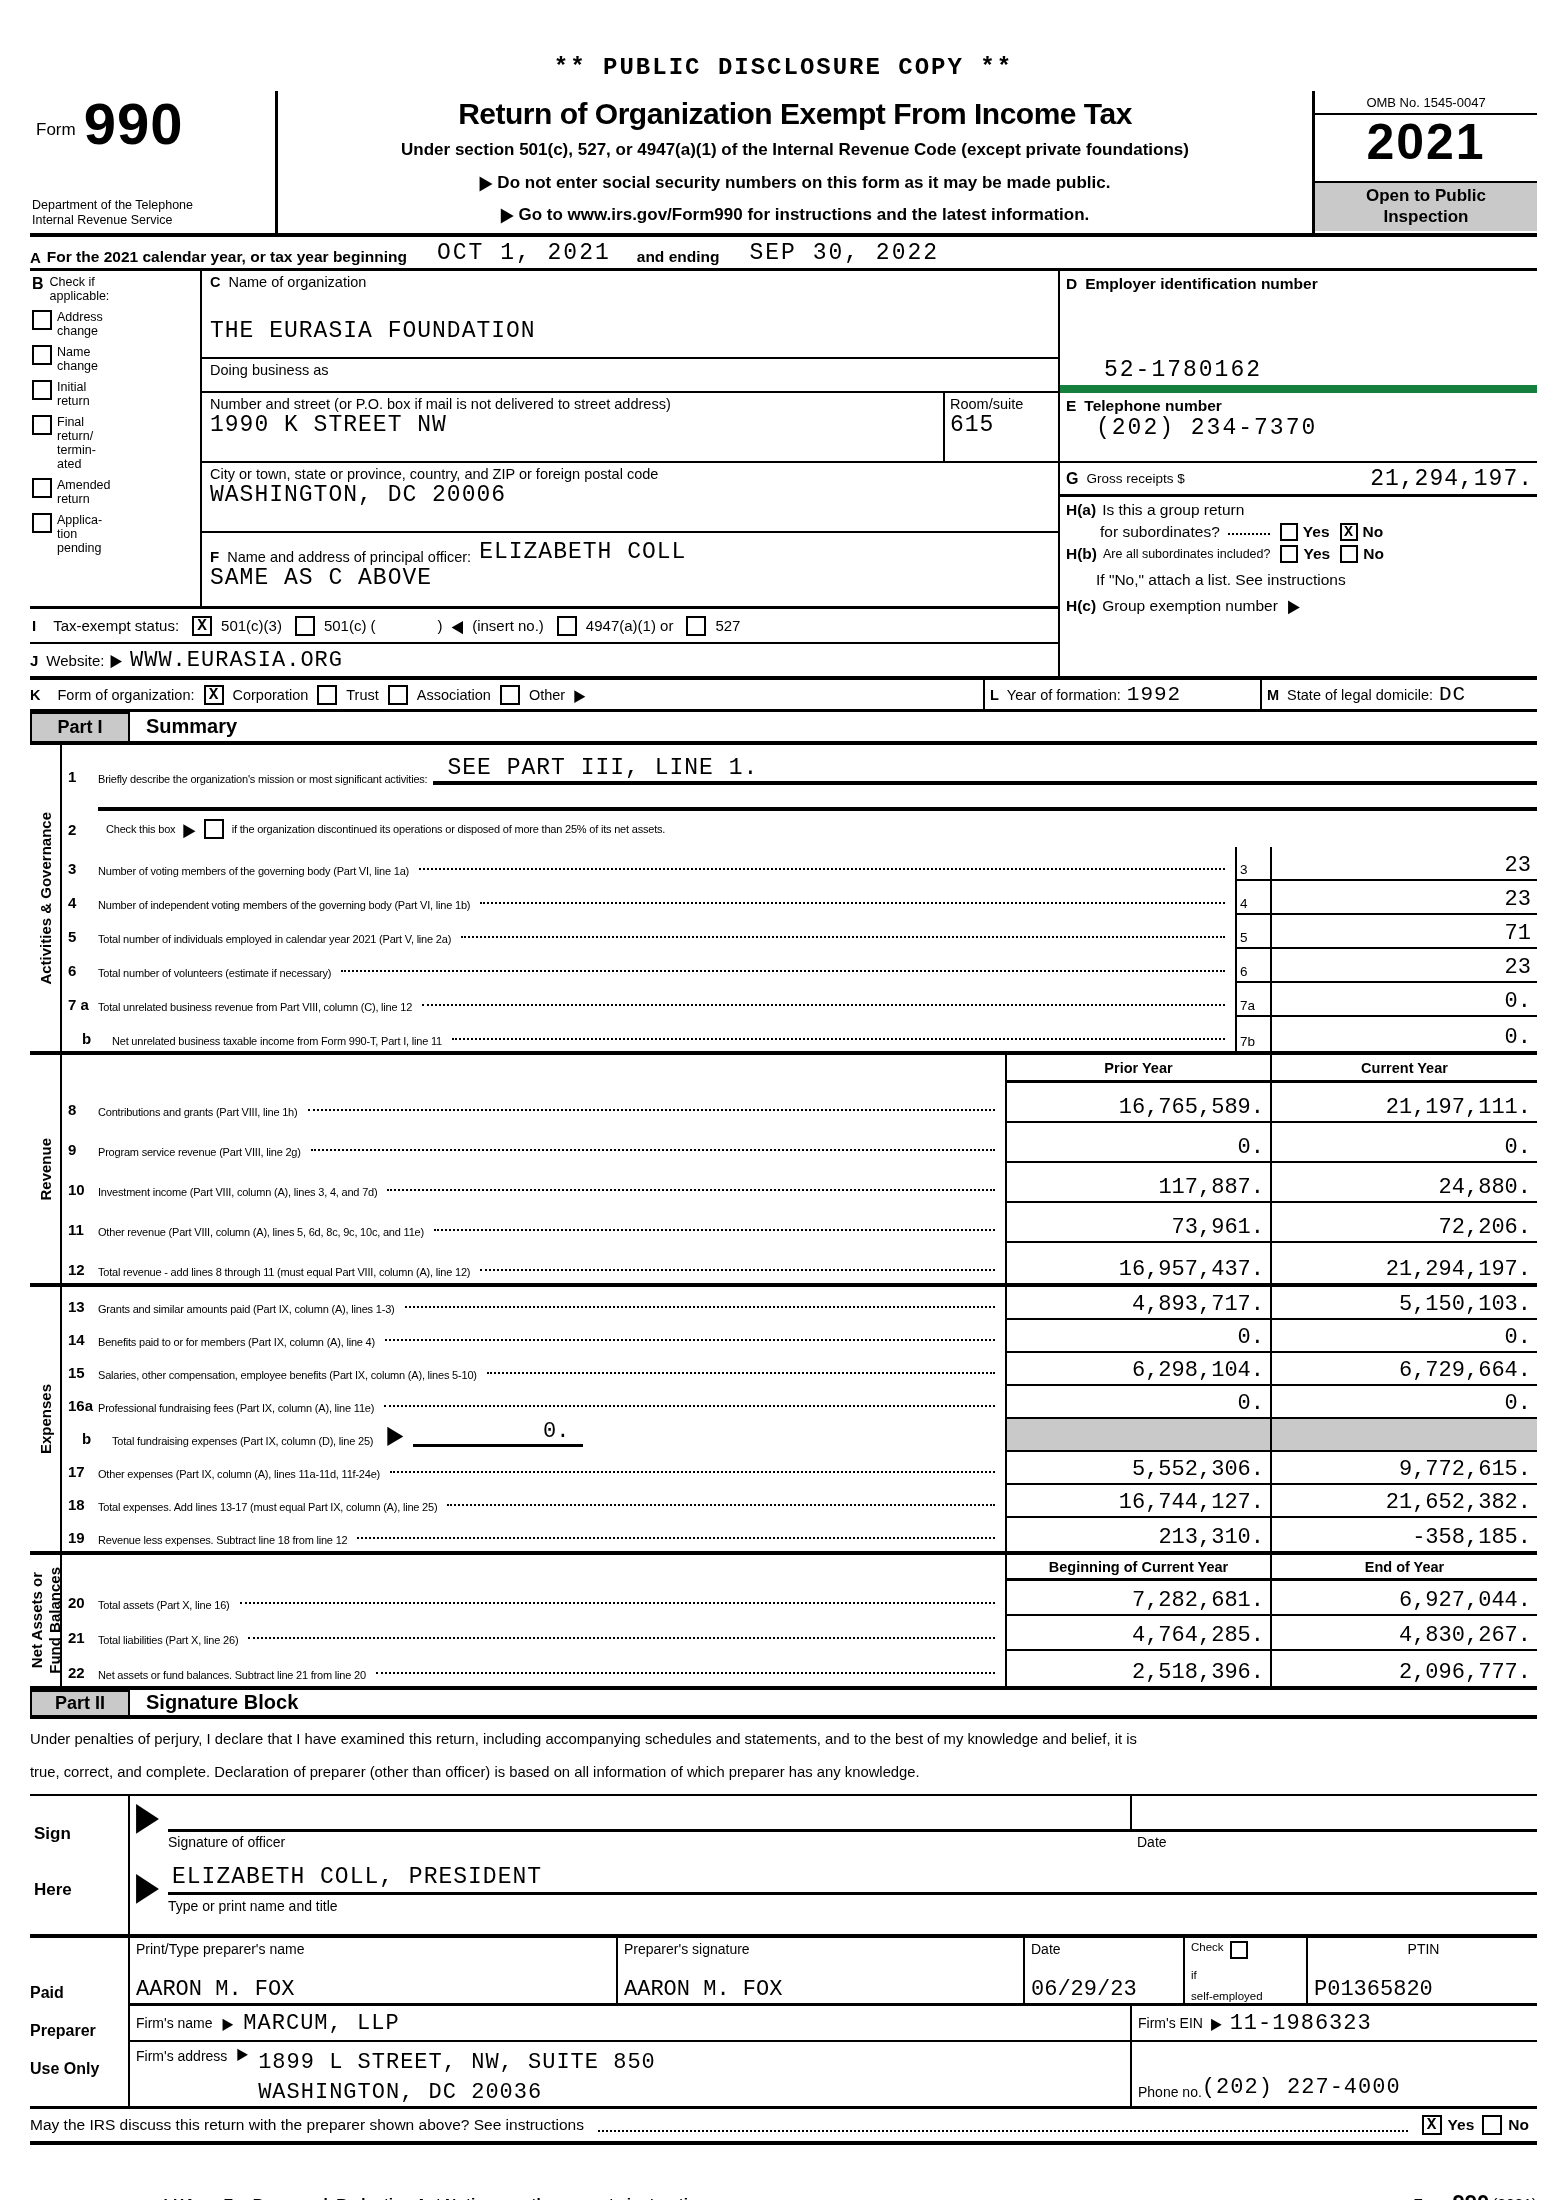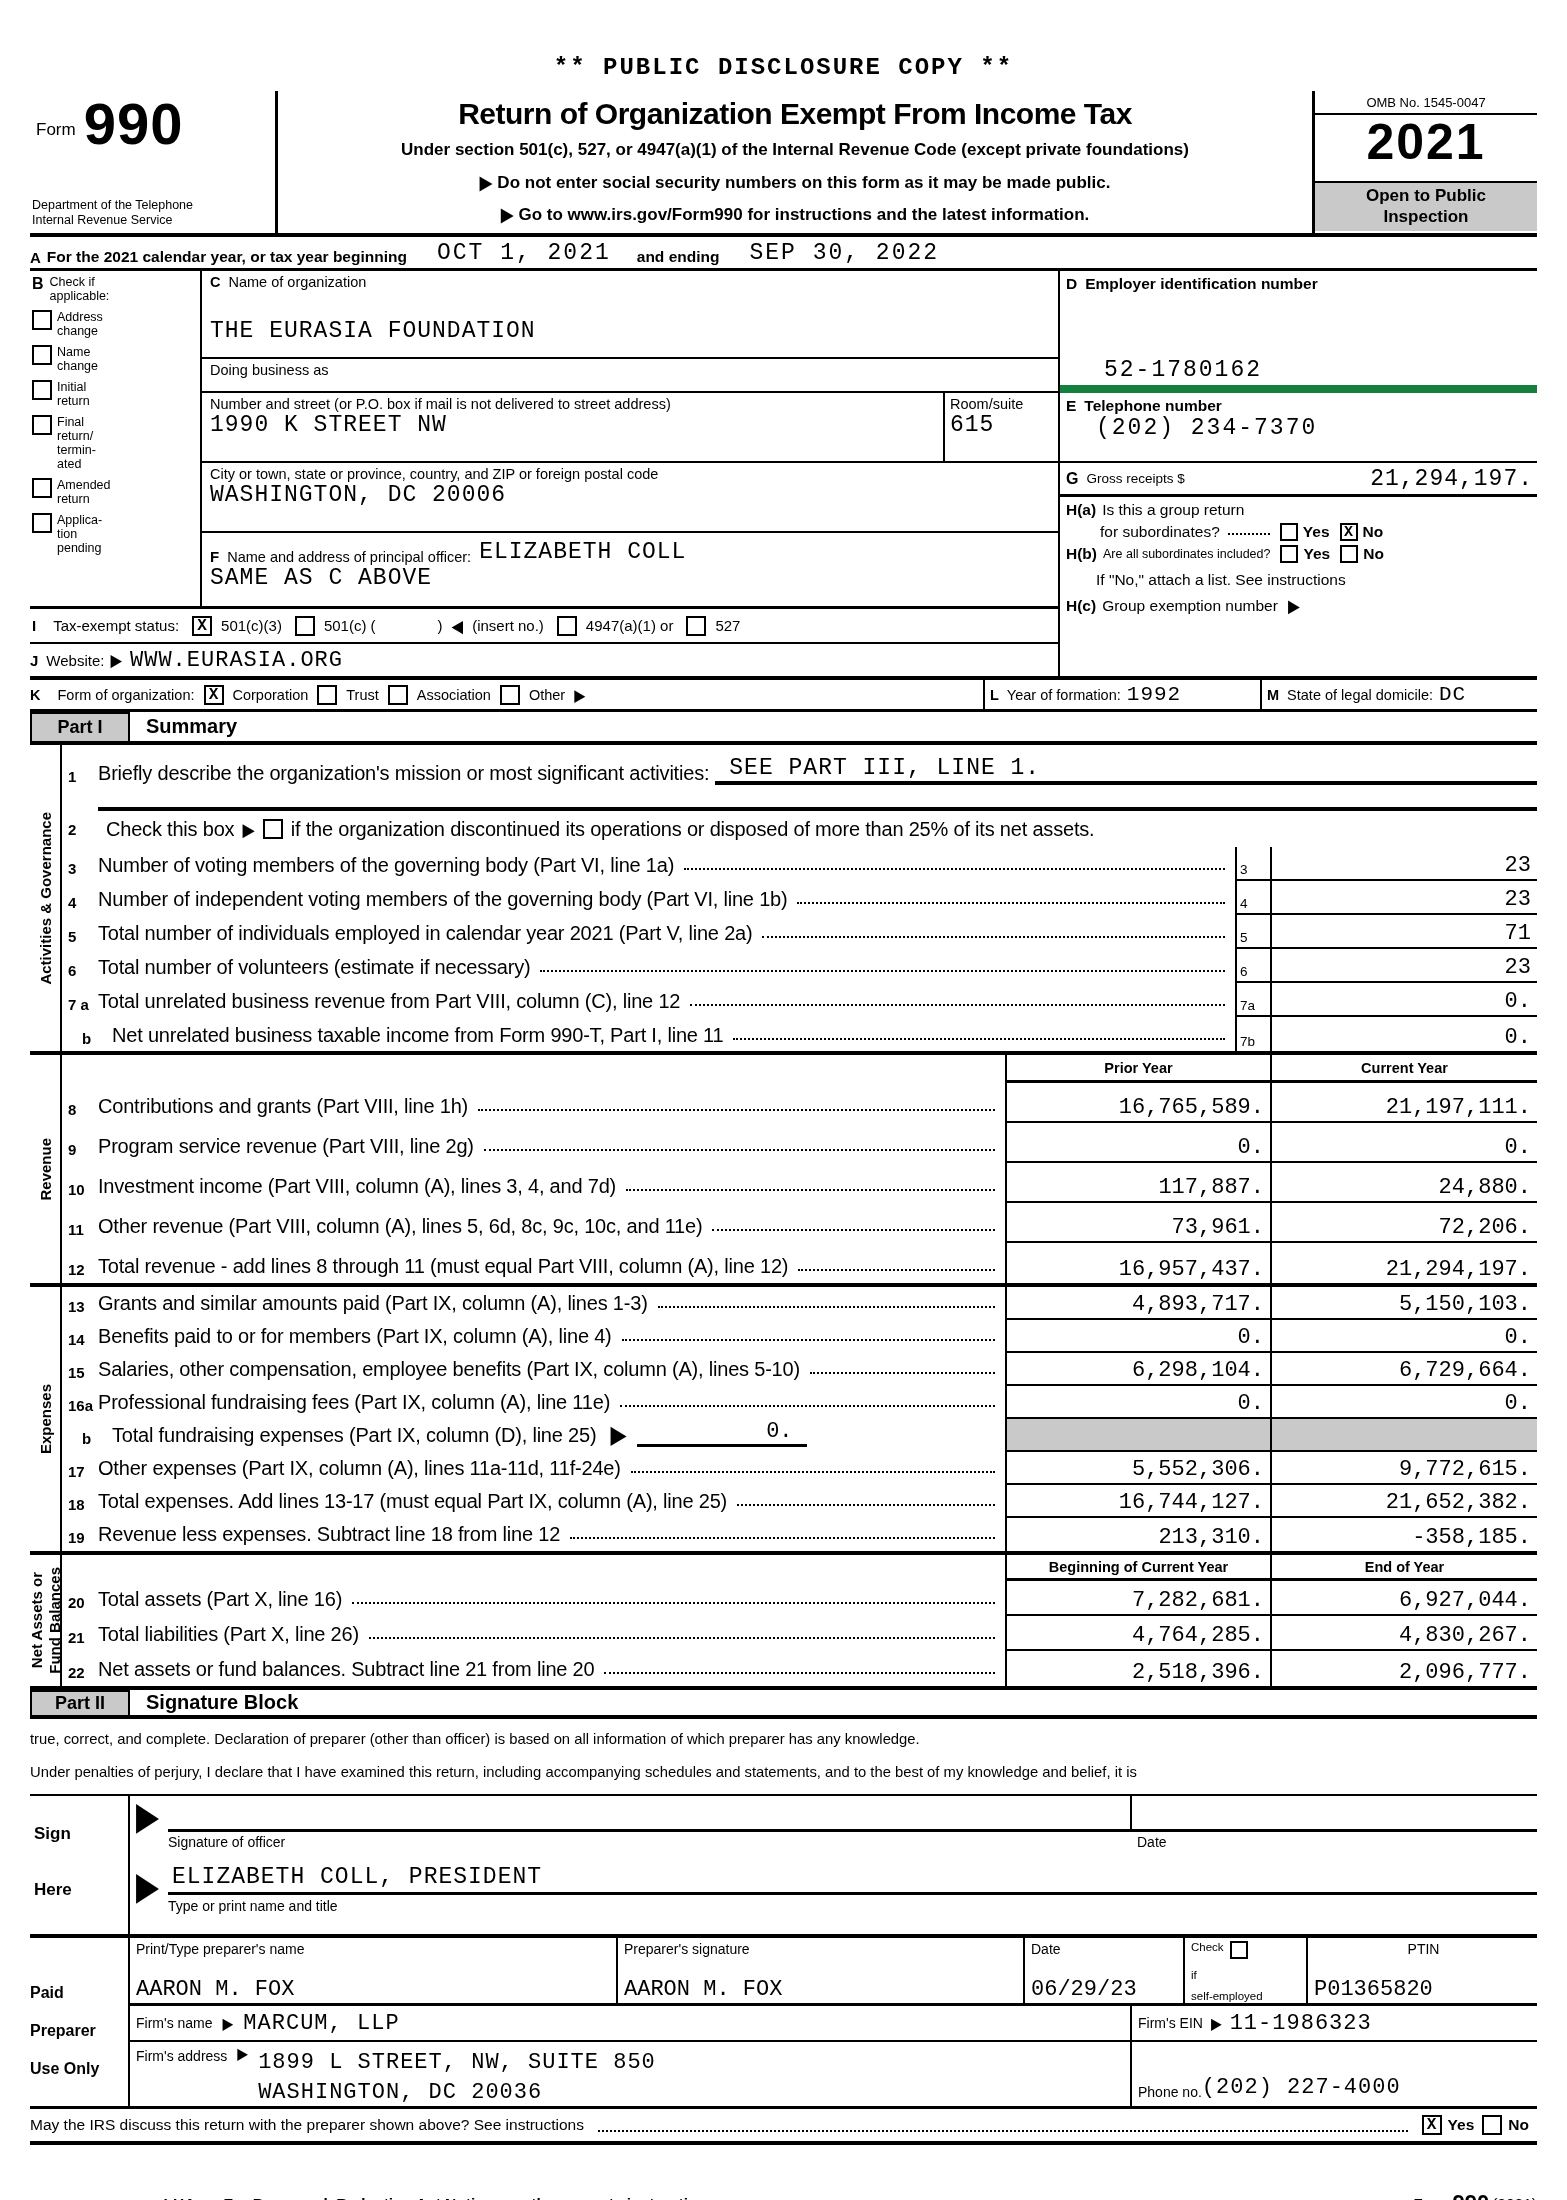--- a/index.html
+++ b/index.html
@@ -104,21 +104,21 @@
   
   .p1grid { display:grid; grid-template-columns:32px 1fr; }
   .side-cell { border-right:2px solid #000; display:flex; align-items:center; justify-content:center; gap:1px; }
   .vtext { writing-mode:vertical-rl; transform:rotate(180deg); font-weight:bold; font-size:15px; white-space:nowrap; }
   .grp { border-bottom:4px solid #000; }
   .grp-last, .side-last { border-bottom:none; }
   .side-g1,.side-g2,.side-g3 { border-bottom:4px solid #000; }
 
   .l1-row { display:flex; align-items:flex-end; height:40px; padding-left:6px; }
   .lnum { width:30px; font-weight:bold; font-size:15px; flex:none; }
-  .p1-label { font-size:20px; letter-spacing:-0.2px; }
+  .p1-label { font-size:11px; letter-spacing:-0.2px; }
   .l1-val { flex:1; border-bottom:4px solid #000; font-family:"Liberation Mono","DejaVu Sans Mono",monospace;
     font-size:23px; letter-spacing:1px; padding-left:14px; margin-left:6px; white-space:nowrap; }
   .l1-blank { height:26px; border-bottom:4px solid #000; margin-left:36px; }
   .l2-row { display:flex; align-items:center; height:36px; padding-left:6px; gap:8px; }
 
   .num-row { display:flex; align-items:stretch; padding-left:6px; height:34px; }
   .num-row .lab { flex:1; display:flex; align-items:flex-end; padding-bottom:4px; }
   .lead { flex:1; border-bottom:2px dotted #000; height:1px; align-self:flex-end; margin:0 10px 7px 10px; }
   .boxcol { width:37px; border-left:2px solid #000; border-right:2px solid #000; border-bottom:2px solid #000;
     display:flex; align-items:flex-end; padding:0 0 2px 3px; font-size:13.5px; flex:none; }
@@ -681,22 +681,22 @@
       </div>
     </div>
   </div>
 
   <div class="part-hdr" style="border-top:4px solid #000;">
     <div class="part-tab">Part II</div>
     <div class="part-title">Signature Block</div>
   </div>
 
   <div class="perjury">
+    <div>Under penalties of perjury, I declare that I have examined this return, including accompanying schedules and statements, and to the best of my knowledge and belief, it is</div>
     <div>true, correct, and complete. Declaration of preparer (other than officer) is based on all information of which preparer has any knowledge.</div>
-    <div>Under penalties of perjury, I declare that I have examined this return, including accompanying schedules and statements, and to the best of my knowledge and belief, it is</div>
   </div>
 
   <div class="sign-block">
     <div class="sign-left">
       <div>Sign</div>
       <div>Here</div>
     </div>
     <div class="sign-arrows">
       <span class="a1">▶</span>
       <span class="a2">▶</span>

